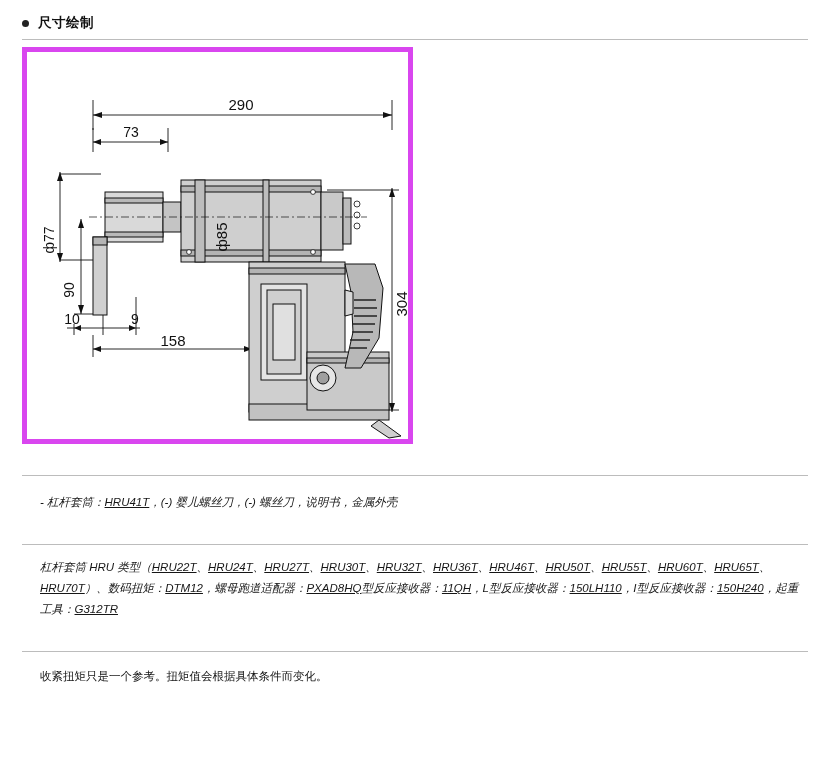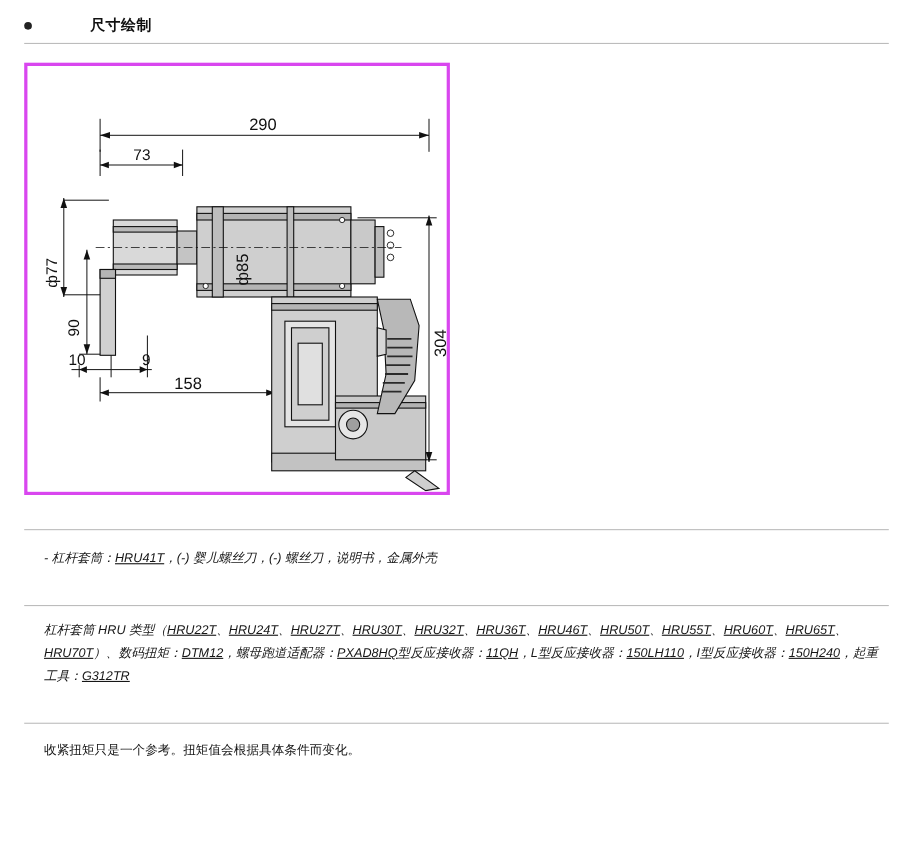--- a/index.html
+++ b/index.html
@@ -33,34 +33,33 @@
     border-radius: 50%;
     background: #222;
     flex: 0 0 auto;
     display: block;
   }
   .section-title {
     font-size: 13.5px;
     font-weight: bold;
     letter-spacing: .5px;
     color: #111;
-    margin-left: 44px;
   }
   .rule {
     height: 1px;
     background: #bcbcbc;
     margin-top: 7px;
   }
   
   .drawing-wrap {
-    margin-top: 17px;
+    margin-top: 7px;
     width: 381px;
     height: 387px;
     background: #ffffff;
-    border: 3px solid #d946ef;
+    border: 5px solid #d946ef;
     position: relative;
     overflow: hidden;
   }
   .drawing-wrap svg { display:block; }
   
   .body-text {
     font-size: 11.5px;
     line-height: 21px;
     color: #161616;
     margin-top: 12px;

